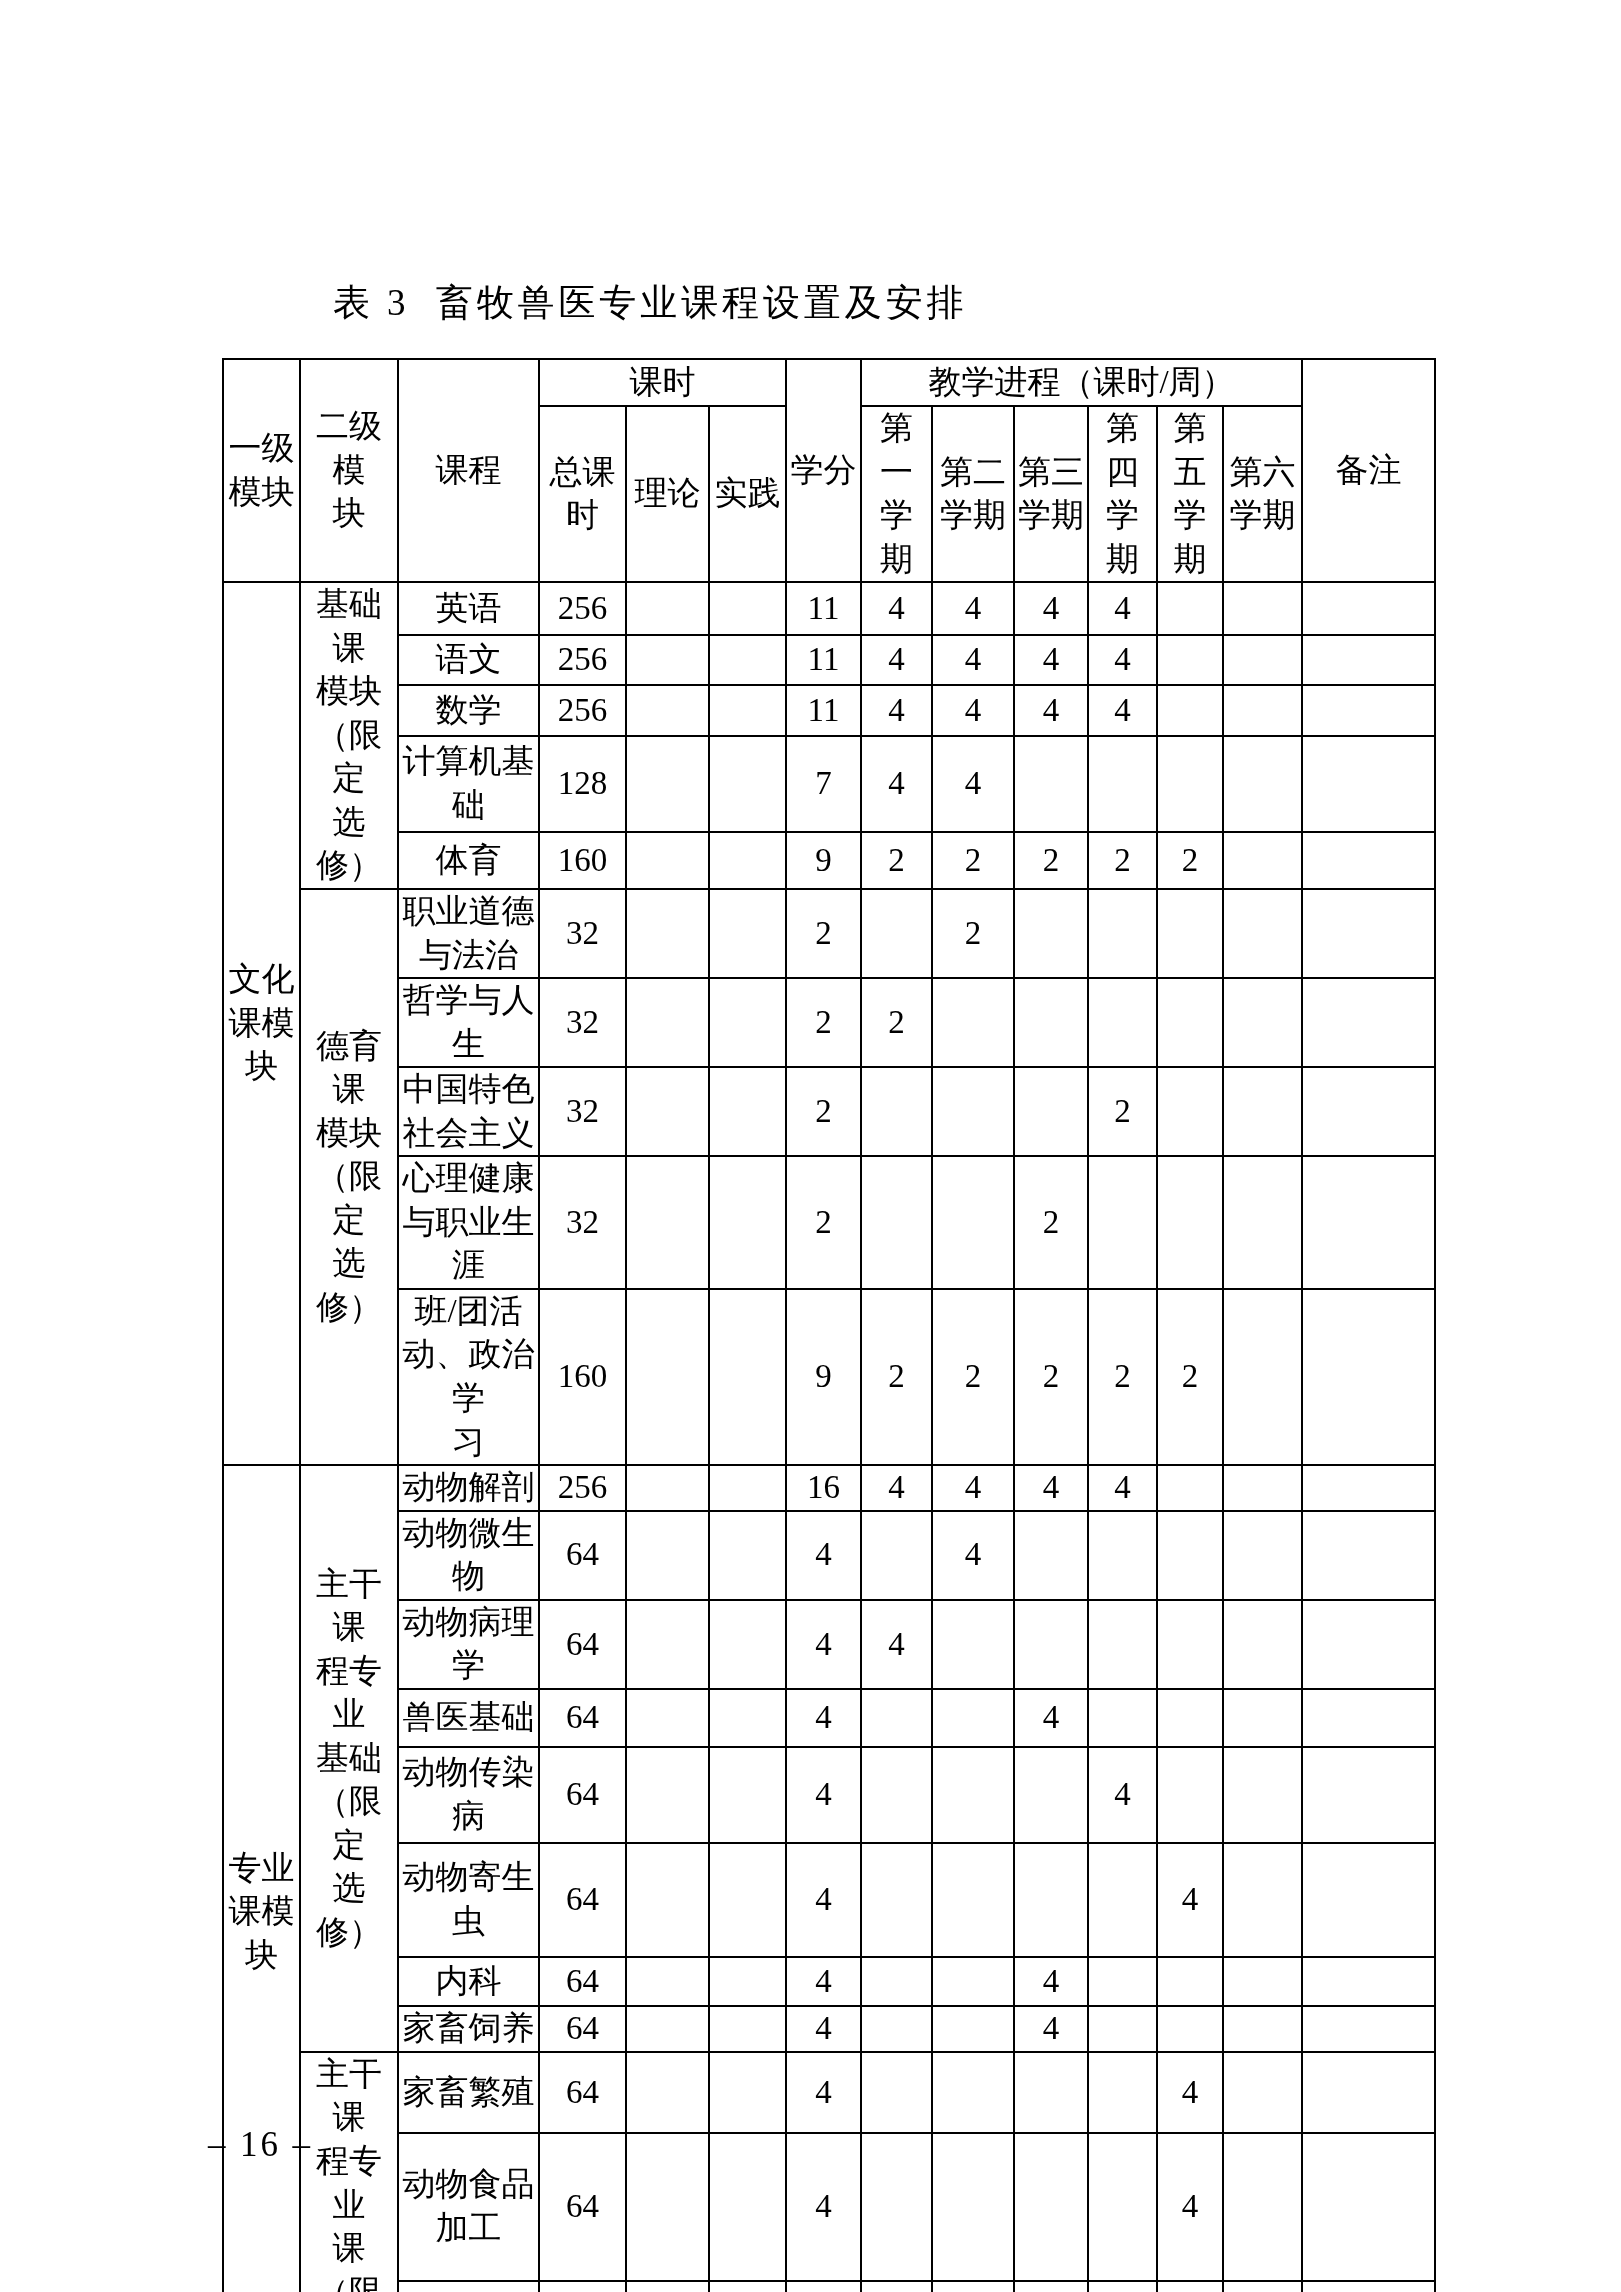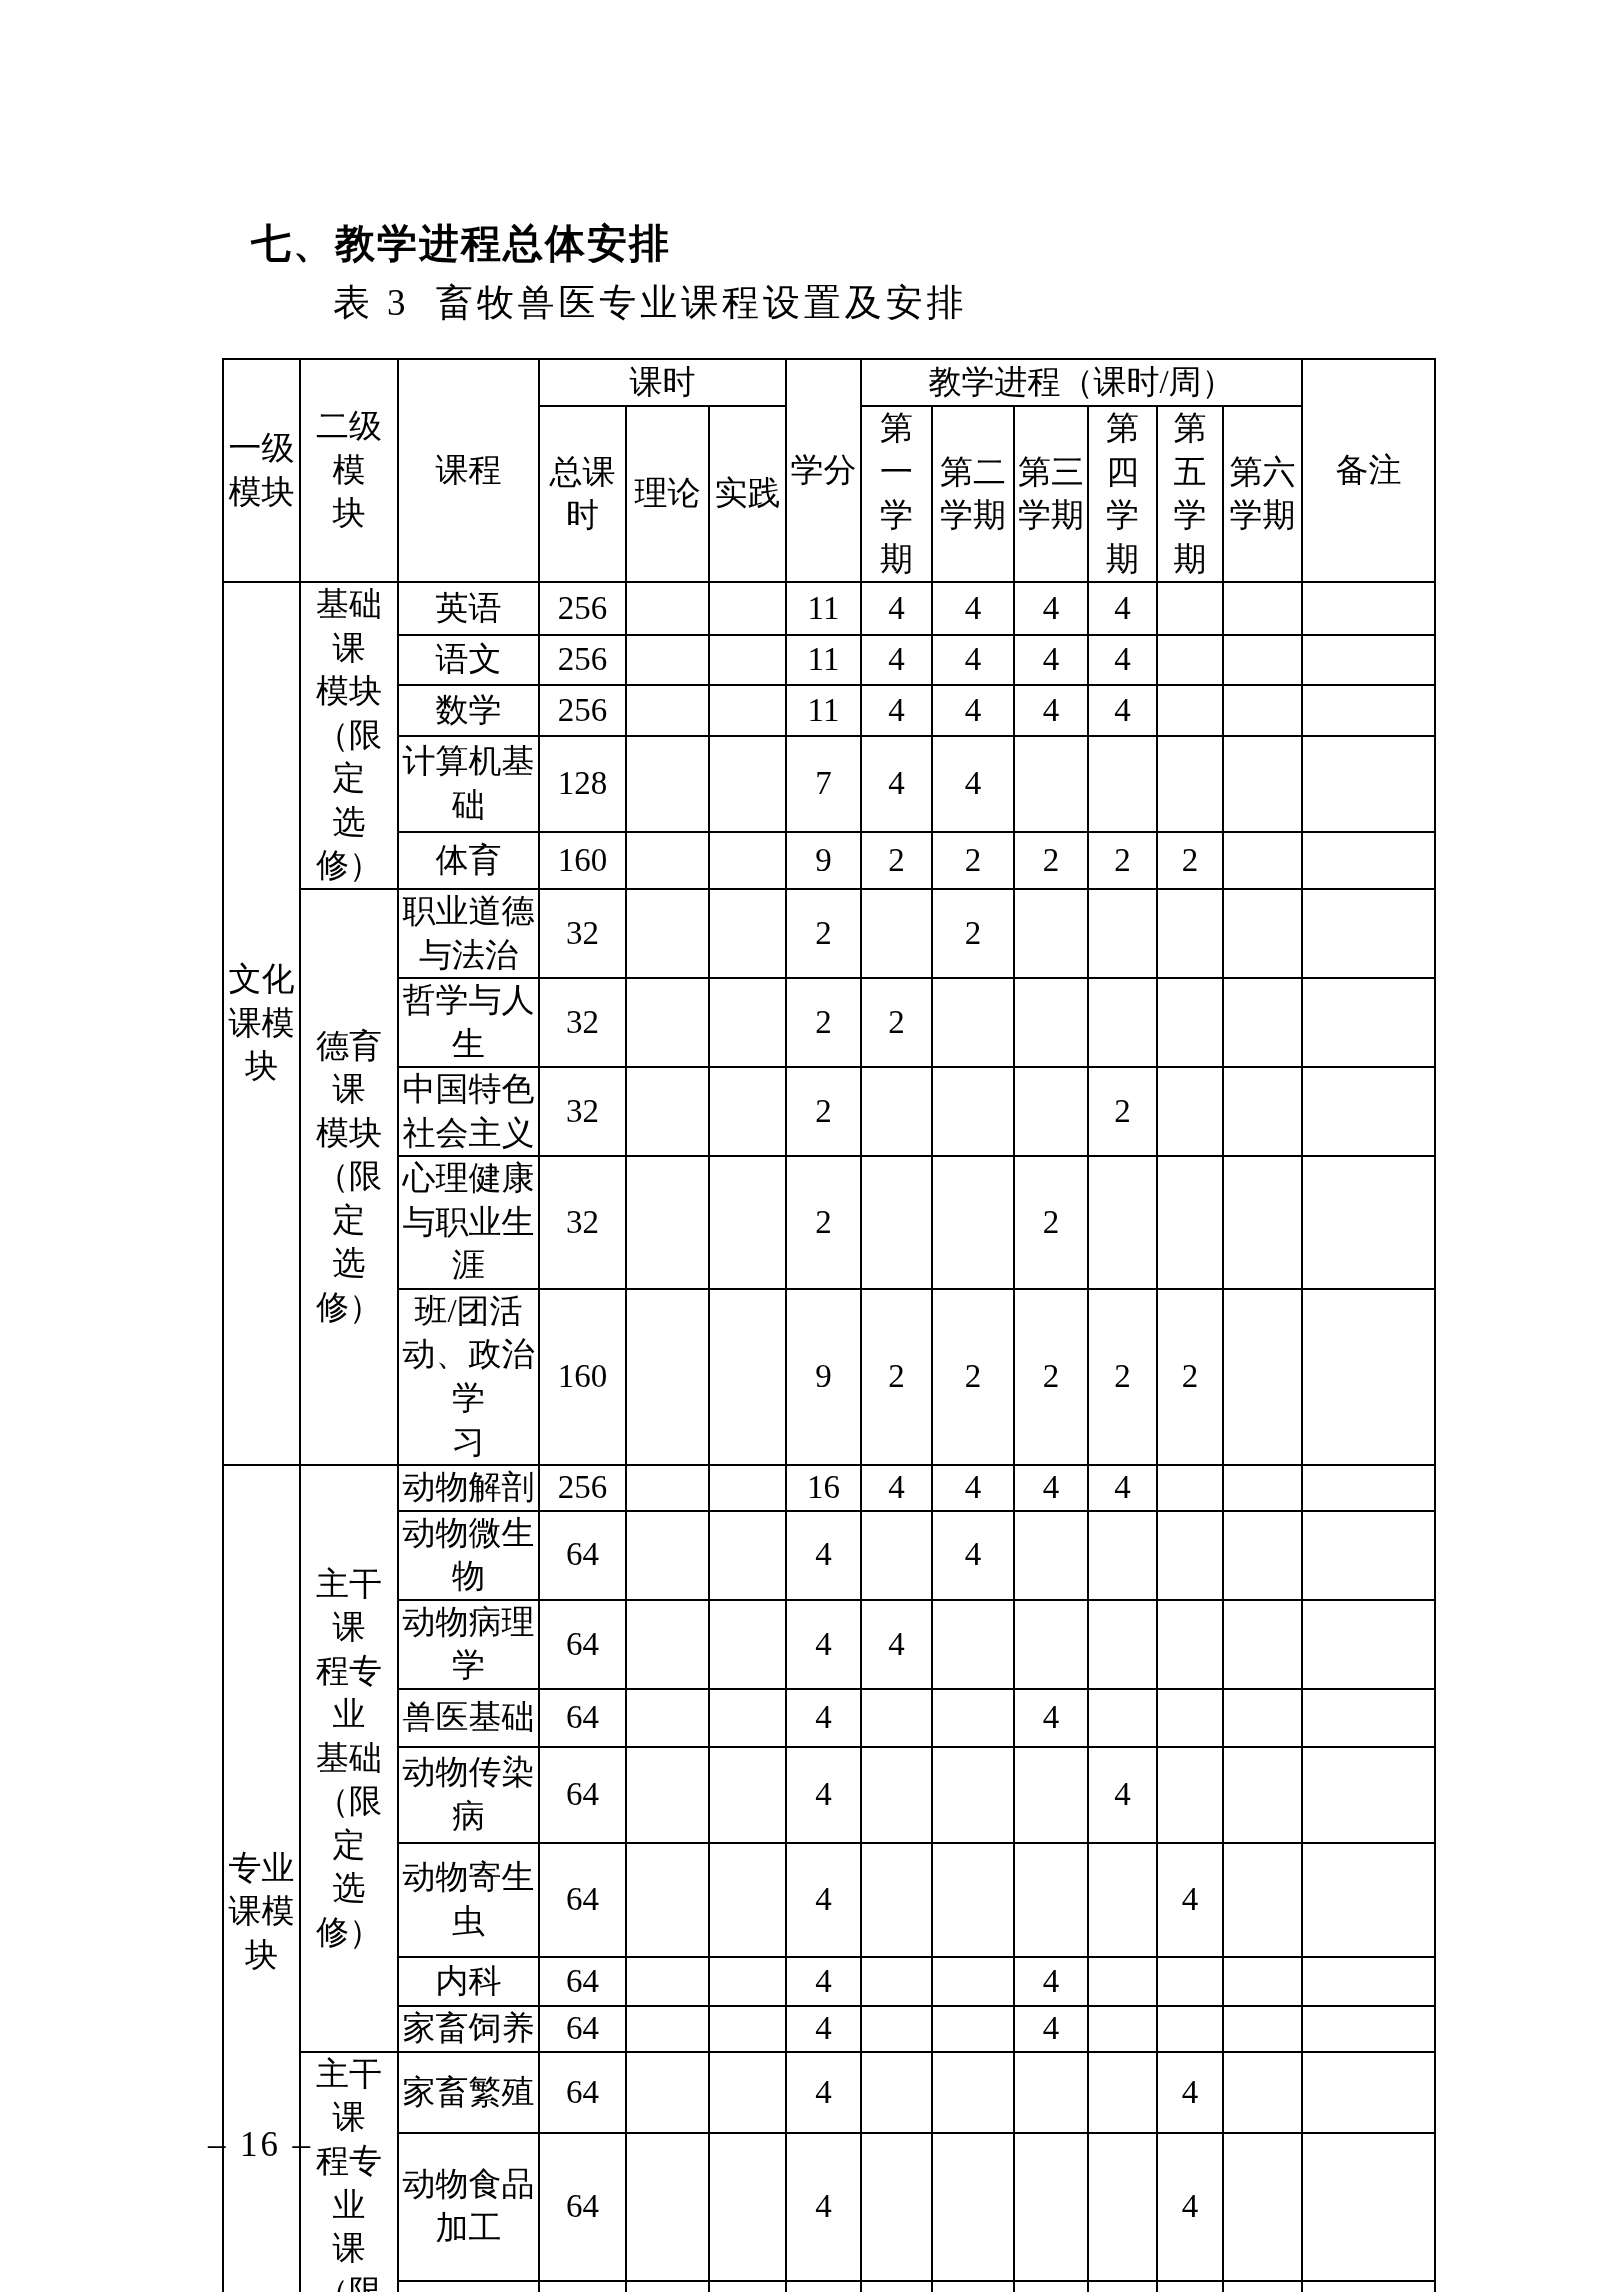--- a/index.html
+++ b/index.html
@@ -41,21 +41,20 @@
   .pageno{
     position:absolute;left:208px;top:2125px;
     font-size:35px;letter-spacing:2.9px;white-space:pre;
   }
 </style>
 </head>
 <body>
 
 <div class="page">
 
-  <h1 class="heading">七、教学进程总体安排</h1>
   <div class="subtitle">表 3  畜牧兽医专业课程设置及安排</div>
 
   <table class="schedule">
     <colgroup>
       <col style="width:77px">
         <col style="width:98px">
         <col style="width:141px">
       <col style="width:87px">
         <col style="width:83px">
         <col style="width:77px">

